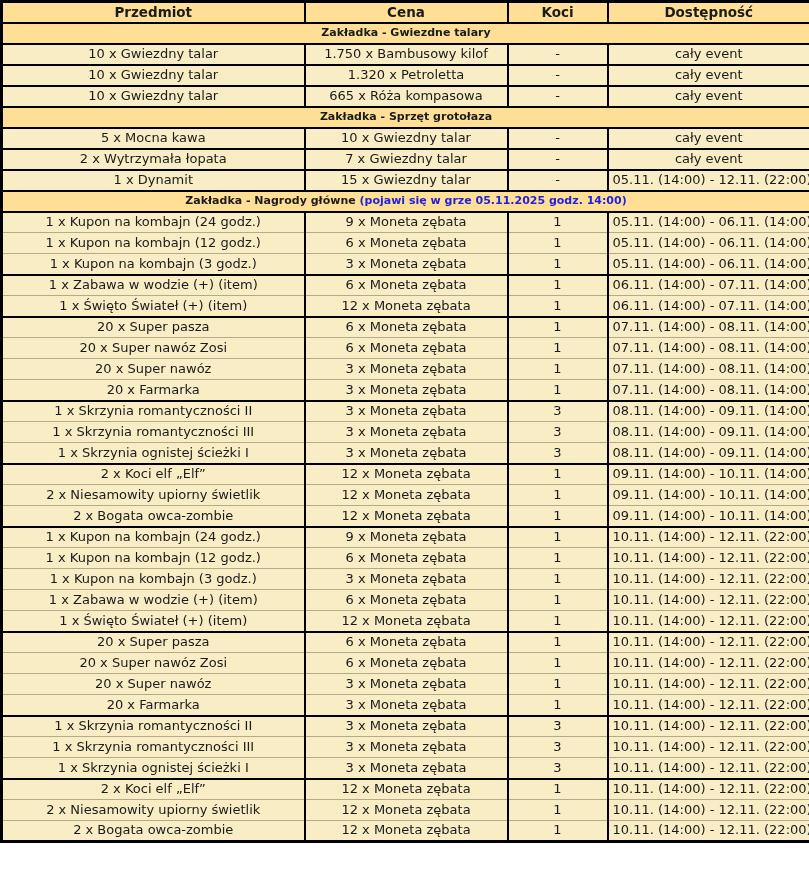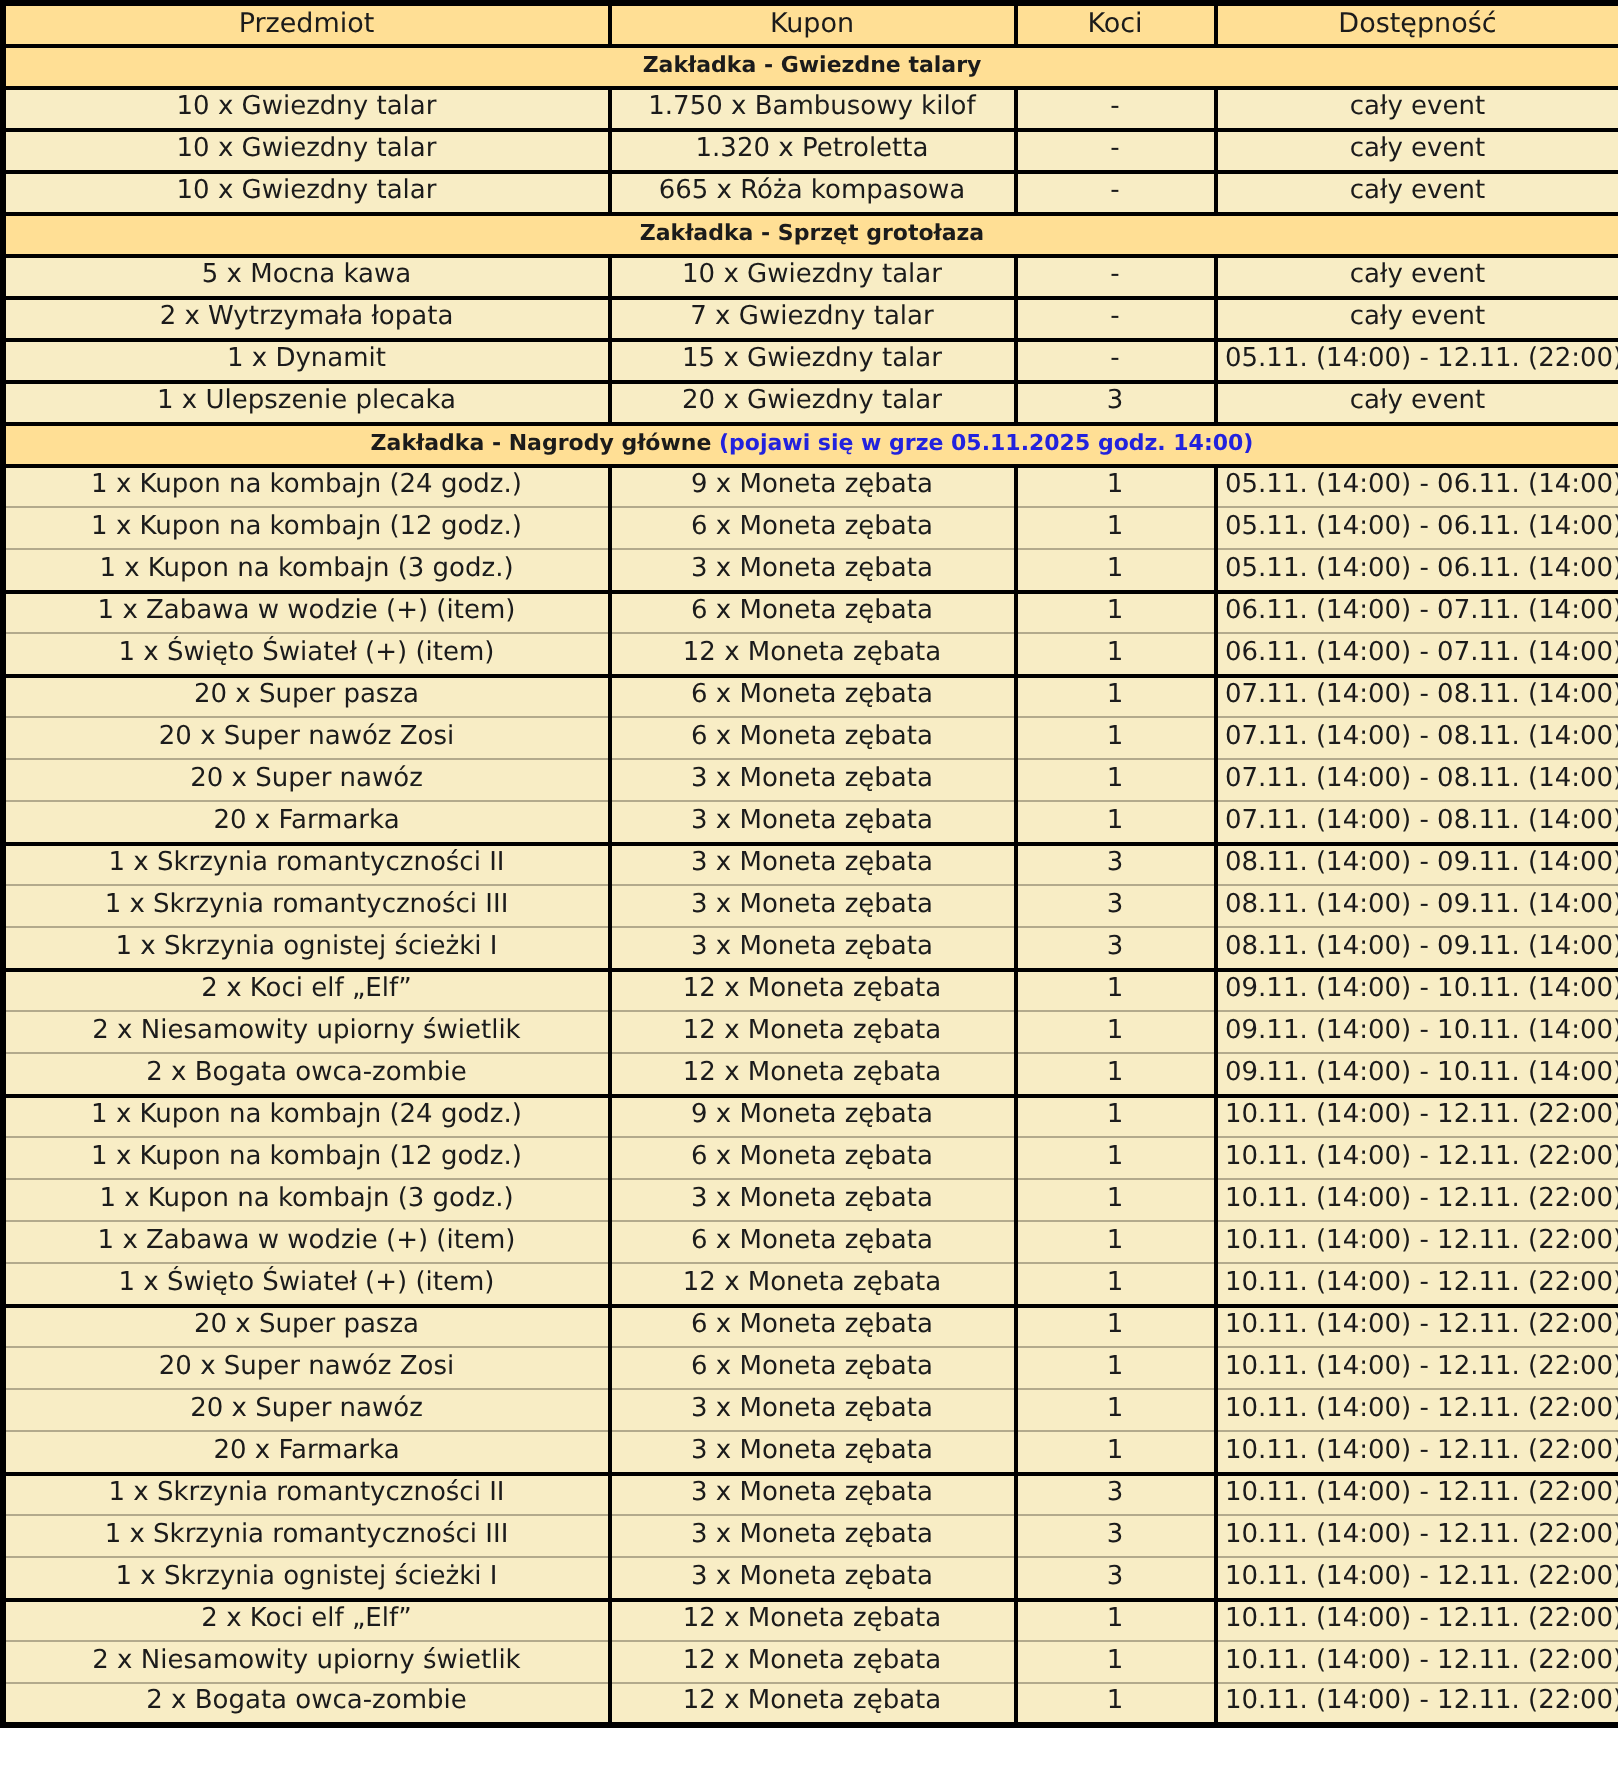--- a/index.html
+++ b/index.html
@@ -25,21 +25,21 @@
     text-align:center;
     vertical-align:middle;
     overflow:hidden;
     white-space:nowrap;
     font-size:13px;
     line-height:1.1;
     box-sizing:border-box;
   }
   #event-table th {
     background:var(--header-bg);
-    font-weight:normal;
+    font-weight:bold;
     border-bottom:2px solid var(--border-dark);
     font-size:13.5px;
   }
   #event-table th + th,
   #event-table td + td { border-left:2px solid var(--border-dark); }
   #event-table td { background:var(--row-bg); }
   #event-table tr.section-row td {
     background:var(--header-bg);
     font-weight:bold;
     border-top:2px solid var(--border-dark);
@@ -56,21 +56,21 @@
 <table id="event-table">
   <colgroup>
     <col style="width:303px">
     <col style="width:203px">
     <col style="width:100px">
     <col style="width:203px">
   </colgroup>
   <thead>
     <tr>
         <th>Przedmiot</th>
-        <th>Kupon</th>
+        <th>Cena</th>
         <th>Koci</th>
         <th>Dostępność</th>
       </tr>
   </thead>
   <tbody id="table-body">
       <tr class="section-row">
         <td colspan="4"><span>Zakładka - Gwiezdne talary</span></td>
       </tr>
       <tr class="group-start">
         <td>10 x Gwiezdny talar</td>
@@ -104,26 +104,20 @@
         <td>7 x Gwiezdny talar</td>
         <td>-</td>
         <td>cały event</td>
       </tr>
       <tr class="group-start">
         <td>1 x Dynamit</td>
         <td>15 x Gwiezdny talar</td>
         <td>-</td>
         <td>05.11. (14:00) - 12.11. (22:00)</td>
       </tr>
-      <tr class="group-start">
-        <td>1 x Ulepszenie plecaka</td>
-        <td>20 x Gwiezdny talar</td>
-        <td>3</td>
-        <td>cały event</td>
-      </tr>
       <tr class="section-row">
         <td colspan="4"><span>Zakładka - Nagrody główne</span><span class="section-note"> (pojawi się w grze 05.11.2025 godz. 14:00)</span></td>
       </tr>
       <tr class="group-start">
         <td>1 x Kupon na kombajn (24 godz.)</td>
         <td>9 x Moneta zębata</td>
         <td>1</td>
         <td>05.11. (14:00) - 06.11. (14:00)</td>
       </tr>
       <tr class="group-mid">

